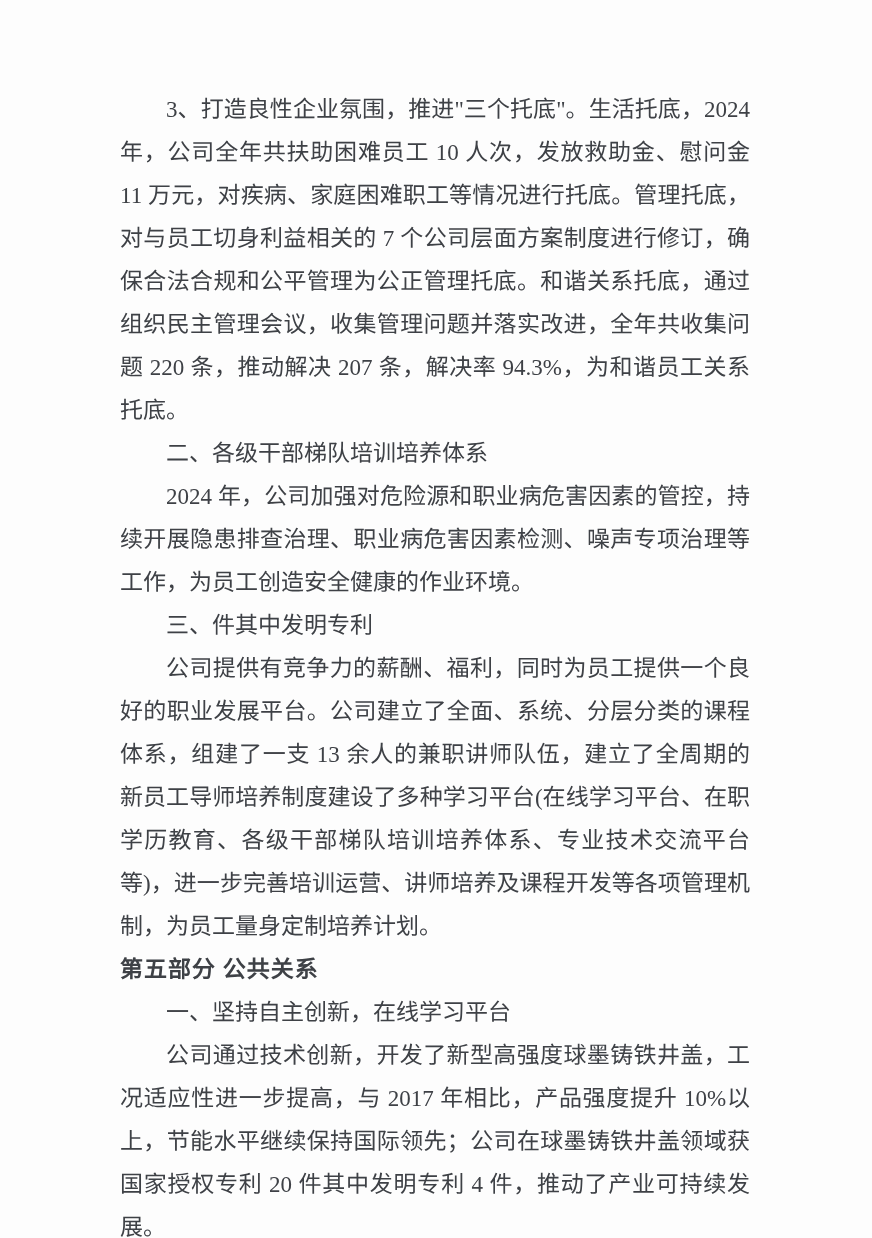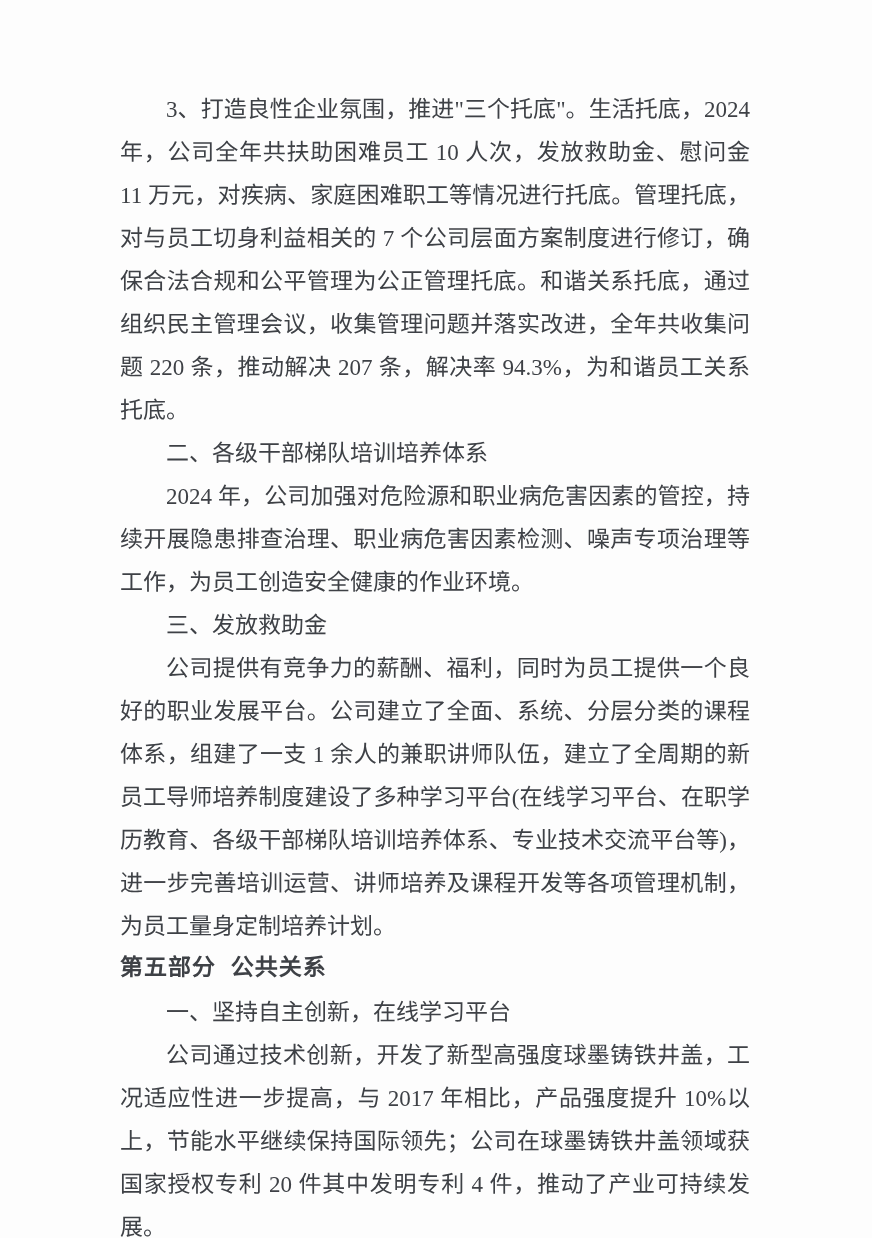--- a/index.html
+++ b/index.html
@@ -28,30 +28,30 @@
     text-indent: 2em;
   }
   .section-heading {
     text-indent: 2em;
     text-align: left;
   }
   .chapter-heading {
     text-indent: 0;
     text-align: center;
     font-weight: 700;
-    font-family: Liberation Mono, monospace;
+    font-family: Liberation Serif, serif;
     letter-spacing: 1px;
   }
 </style>
 </head>
 <body>
 
 <div class="page">
   <p class="body-para">3、打造良性企业氛围，推进"三个托底"。生活托底，2024 年，公司全年共扶助困难员工 10 人次，发放救助金、慰问金 11 万元，对疾病、家庭困难职工等情况进行托底。管理托底，对与员工切身利益相关的 7 个公司层面方案制度进行修订，确保合法合规和公平管理为公正管理托底。和谐关系托底，通过组织民主管理会议，收集管理问题并落实改进，全年共收集问题 220 条，推动解决 207 条，解决率 94.3%，为和谐员工关系托底。</p>
   <p class="section-heading">二、各级干部梯队培训培养体系</p>
   <p class="body-para">2024 年，公司加强对危险源和职业病危害因素的管控，持续开展隐患排查治理、职业病危害因素检测、噪声专项治理等工作，为员工创造安全健康的作业环境。</p>
-  <p class="section-heading">三、发放救助金</p>
-  <p class="body-para">公司提供有竞争力的薪酬、福利，同时为员工提供一个良好的职业发展平台。公司建立了全面、系统、分层分类的课程体系，组建了一支 1 余人的兼职讲师队伍，建立了全周期的新员工导师培养制度建设了多种学习平台(在线学习平台、在职学历教育、各级干部梯队培训培养体系、专业技术交流平台等)，进一步完善培训运营、讲师培养及课程开发等各项管理机制，为员工量身定制培养计划。</p>
+  <p class="section-heading">三、件其中发明专利</p>
+  <p class="body-para">公司提供有竞争力的薪酬、福利，同时为员工提供一个良好的职业发展平台。公司建立了全面、系统、分层分类的课程体系，组建了一支 13 余人的兼职讲师队伍，建立了全周期的新员工导师培养制度建设了多种学习平台(在线学习平台、在职学历教育、各级干部梯队培训培养体系、专业技术交流平台等)，进一步完善培训运营、讲师培养及课程开发等各项管理机制，为员工量身定制培养计划。</p>
   <p class="chapter-heading">第五部分 公共关系</p>
   <p class="section-heading">一、坚持自主创新，在线学习平台</p>
   <p class="body-para">公司通过技术创新，开发了新型高强度球墨铸铁井盖，工况适应性进一步提高，与 2017 年相比，产品强度提升 10%以上，节能水平继续保持国际领先；公司在球墨铸铁井盖领域获国家授权专利 20 件其中发明专利 4 件，推动了产业可持续发展。</p>
 
 </div>
 
 </body></html>

